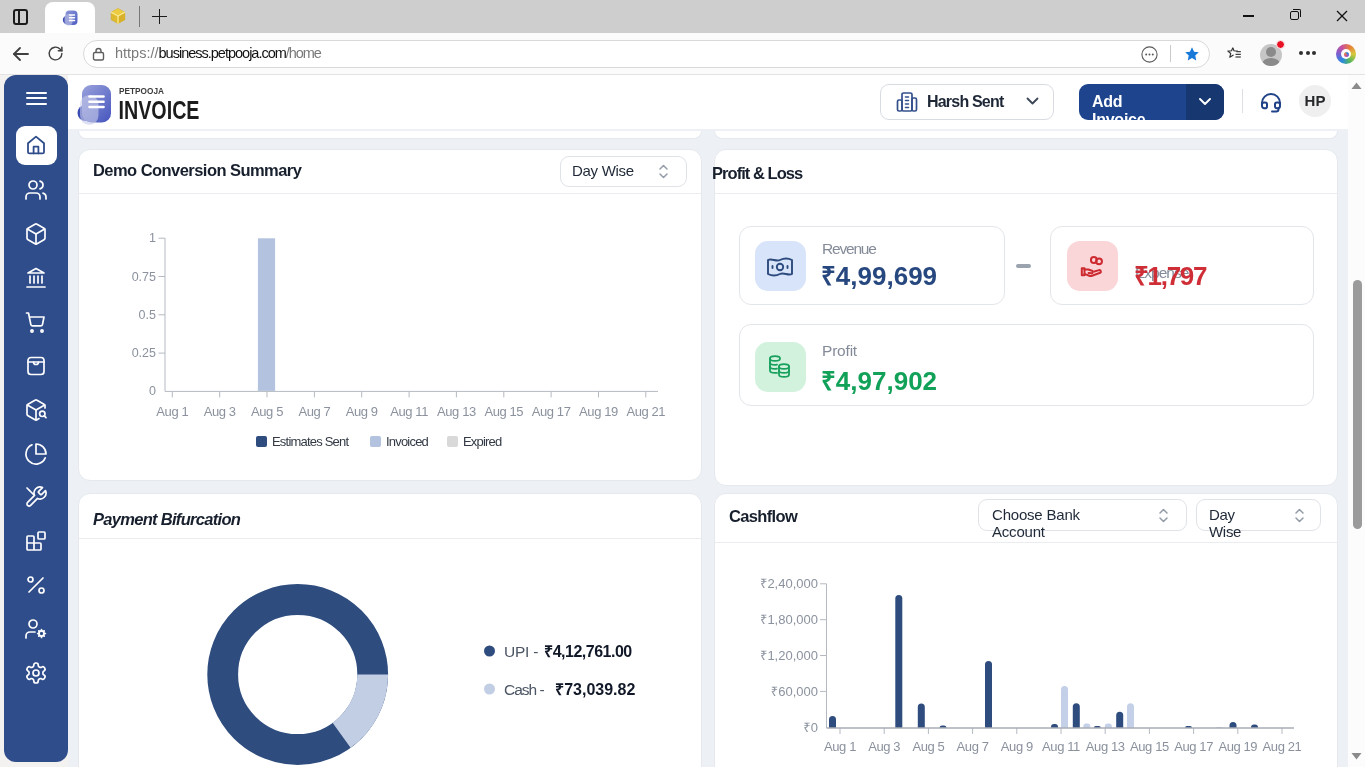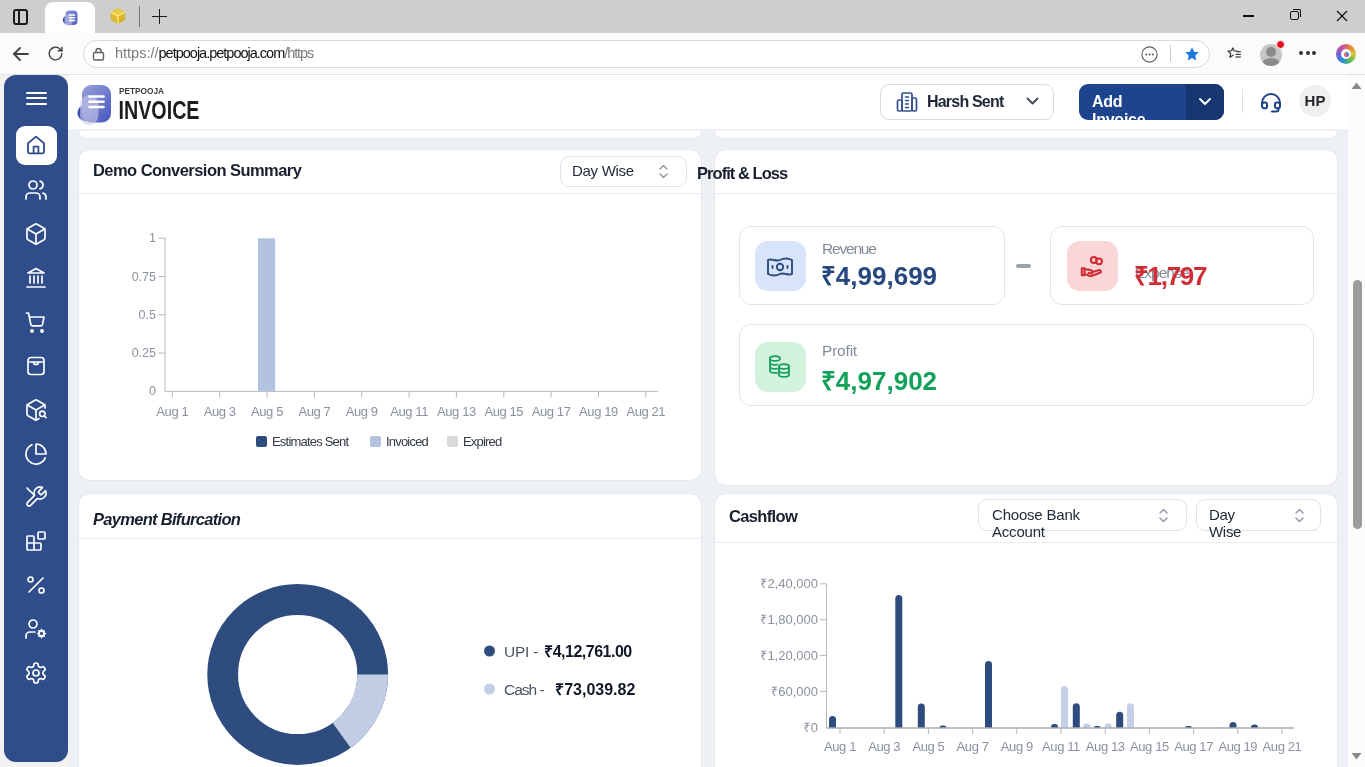--- a/index.html
+++ b/index.html
@@ -77,21 +77,21 @@
   </svg>
 <svg class="abs" style="left:47px;top:45px" width="17" height="17" viewBox="0 0 24 24" fill="none" stroke="#404040" stroke-width="2" stroke-linecap="round">
     <path d="M21 12a9 9 0 1 1-2.64-6.36L21 8"></path>
     <path d="M21 3v5h-5"></path>
   </svg>
 <div class="abs" id="urlpill"></div>
 <svg class="abs" style="left:92px;top:47px" width="13" height="14" viewBox="0 0 13 14" fill="none" stroke="#5f5f5f" stroke-width="1.4">
     <rect x="1.5" y="5.5" width="10" height="7.5" rx="1.5"></rect>
     <path d="M4 5.5V4a2.5 2.5 0 0 1 5 0v1.5"></path>
   </svg>
-<div class="abs" style="left:115px;top:45px;font-size:14.5px;color:#7a7a7a;">https://<span style="color:#111;letter-spacing:-1px;">petpooja.petpooja.com</span><span style="letter-spacing:-1.1px;">/https</span></div>
+<div class="abs" style="left:115px;top:45px;font-size:14.5px;color:#7a7a7a;">https://<span style="color:#111;letter-spacing:-1px;">business.petpooja.com</span><span style="letter-spacing:-1.1px;">/home</span></div>
 <svg class="abs" style="left:1141px;top:46px" width="17" height="17" viewBox="0 0 17 17" fill="none" stroke="#5a5a5a">
     <circle cx="8.5" cy="8.5" r="7.6" stroke-width="1.1"></circle>
     <g fill="#5a5a5a" stroke="none">
       <circle cx="5.2" cy="8.5" r="1"></circle>
       <circle cx="8.5" cy="8.5" r="1"></circle>
       <circle cx="11.8" cy="8.5" r="1"></circle>
     </g>
   </svg>
 <div class="abs" style="left:1170px;top:45px;width:1px;height:17px;background:#c9c9c9;"></div>
 <svg class="abs" style="left:1184px;top:46px" width="16" height="16" viewBox="0 0 24 24" fill="#1879d8">
@@ -314,21 +314,21 @@
       <rect x="256" y="436" width="11" height="11" rx="2" fill="#2e4c7e"></rect>
         <text x="272" y="446">Estimates Sent</text>
       <rect x="370" y="436" width="11" height="11" rx="2" fill="#b3c2df"></rect>
         <text x="386" y="446">Invoiced</text>
       <rect x="447" y="436" width="11" height="11" rx="2" fill="#d9d9d9"></rect>
         <text x="463" y="446">Expired</text>
     </g>
   </svg>
 
   <div class="card" style="left:714px;top:74px;width:624px;height:337px;"></div>
-  <div class="cardtitle" style="left:697px;top:89px;letter-spacing:-0.95px;">Profit &amp; Loss</div>
+  <div class="cardtitle" style="left:712px;top:89px;letter-spacing:-0.95px;">Profit &amp; Loss</div>
   <div class="divider" style="left:715px;top:118.4px;width:622px;"></div>
   <div class="abs" style="left:739px;top:150.5px;width:266px;height:79px;border:1px solid #e2e6eb;border-radius:12px;"></div>
   <div class="abs" style="left:754.5px;top:166px;width:51px;height:50px;background:#d8e4f9;border-radius:13px;"></div>
   <svg class="abs" style="left:766px;top:179.5px" width="28" height="24" viewBox="0 0 28 24" fill="none" stroke="#2d4b7e" stroke-width="1.9" stroke-linecap="round" stroke-linejoin="round">
     <path d="M2 5c4-2 8 2 12 0s8-2 12 0v14c-4 2-8-2-12 0s-8 2-12 0Z"></path>
     <circle cx="14" cy="12" r="3.2"></circle>
     <path d="M6.5 11v2M21.5 11v2"></path>
   </svg>
   <div class="abs" style="left:822px;top:164.5px;font-size:15.5px;color:#848b98;letter-spacing:-1.2px;">Revenue</div>
   <div class="abs" style="left:821px;top:182px;font-size:26px;font-weight:700;color:#27477f;">₹4,99,699</div>

